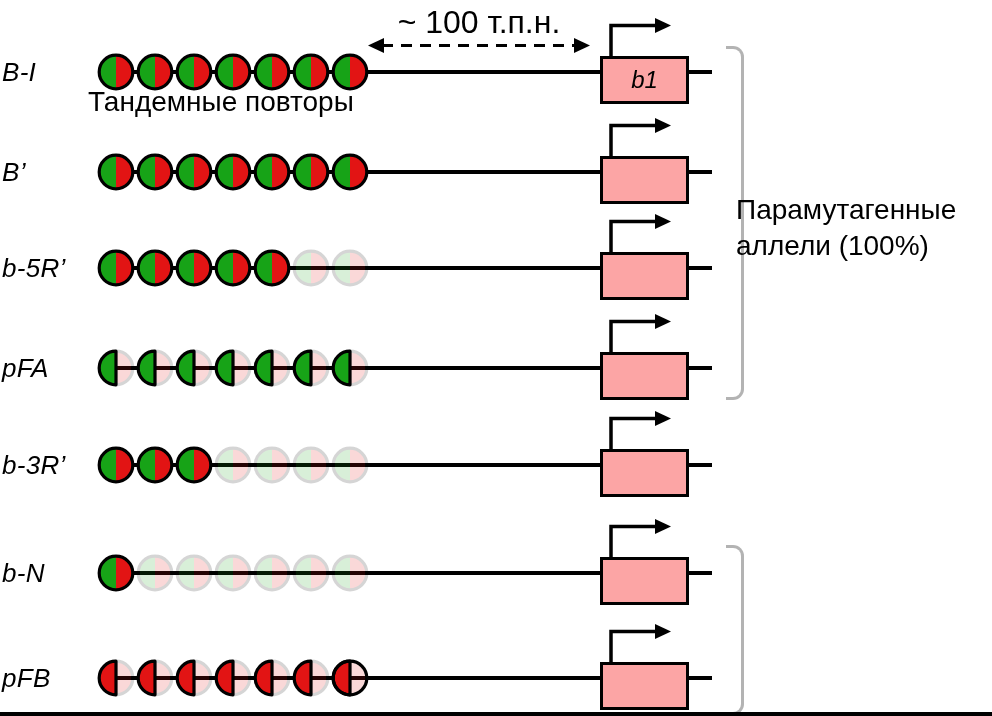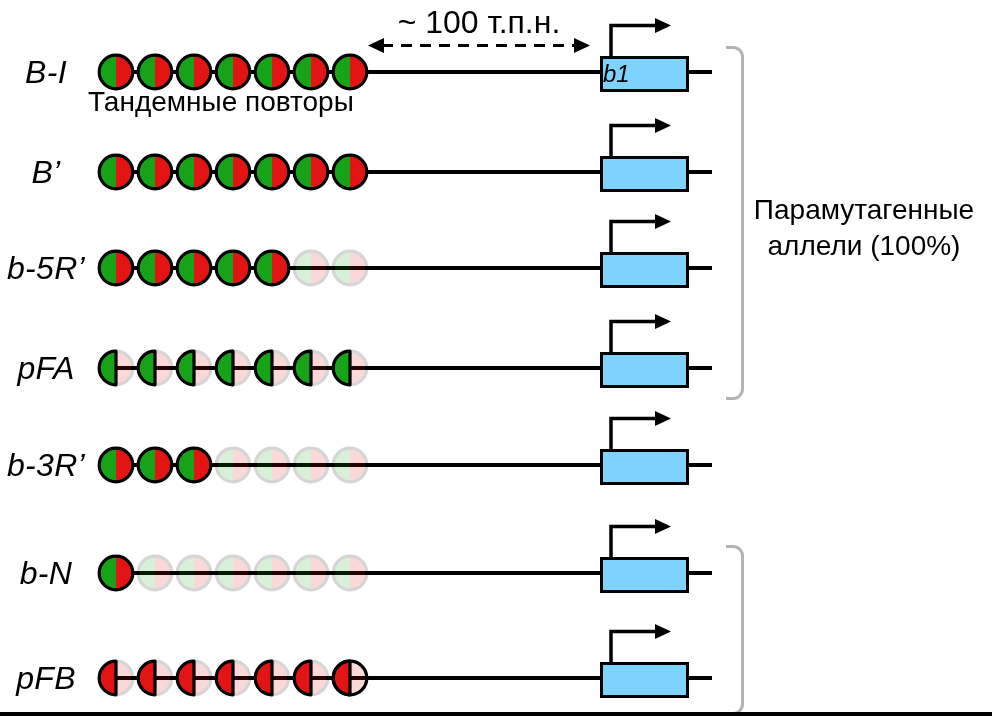--- a/index.html
+++ b/index.html
@@ -1,32 +1,32 @@
 <!DOCTYPE html>
 <html><head>
 <meta charset="utf-8">
 <style>
   html,body{margin:0;padding:0;background:#fff}
   .figure{position:relative;width:992px;height:716px;background:#fff;color:#000;
           font-family:"Liberation Sans","DejaVu Sans",sans-serif;overflow:hidden;
           border-bottom:4px solid #000;box-sizing:border-box}
   .row{position:absolute;left:0;width:992px;height:0}
   .allele-label{position:absolute;left:2px;top:0;width:88px;transform:translateY(-50%);
-                text-align:center;font-style:italic;font-size:32px;letter-spacing:.3px}
+                text-align:left;font-style:italic;font-size:26px;letter-spacing:.3px}
   .dna-line{position:absolute;left:100px;top:-2px;width:612px;height:4px;background:#000}
   .units{position:absolute;left:97px;top:-19px;display:flex;gap:1px}
   .gene{position:absolute;left:600px;top:0;width:120px;height:0}
-  .gene-box{position:absolute;left:0;top:-16px;width:89px;height:36px;background:#7dd3fc;
+  .gene-box{position:absolute;left:0;top:-16px;width:89px;height:48px;background:#fca5a5;
             border:3.5px solid #000;box-sizing:border-box;display:flex;align-items:center;
-            font-style:italic;font-size:24px}
+            justify-content:center;font-style:italic;font-size:24px}
   .tss{position:absolute;left:1px;top:-56px}
   .caption{position:absolute;left:88px;top:14px;width:290px;text-align:left;font-size:28px}
   .distance-text{position:absolute;left:366px;top:-68px;width:226px;text-align:center;font-size:32px}
   .distance-arrow{position:absolute;left:366px;top:-36px}
-  .annot{position:absolute;left:736px;width:256px;text-align:center;font-size:28px;
+  .annot{position:absolute;left:736px;width:256px;text-align:left;font-size:28px;
          line-height:1.28;white-space:pre-line}
   #annot-paramutagenic{top:192px}
   #annot-reduced{top:424px}
   #annot-neutral{top:592px}
   .bracket{position:absolute;left:726px;width:15px;border:3px solid #b3b3b3;border-left:none;
            border-radius:0 11px 11px 0}
   #bracket-paramutagenic{top:46px;height:348px}
   #bracket-neutral{top:545px;height:164px}
 </style>
 </head>

